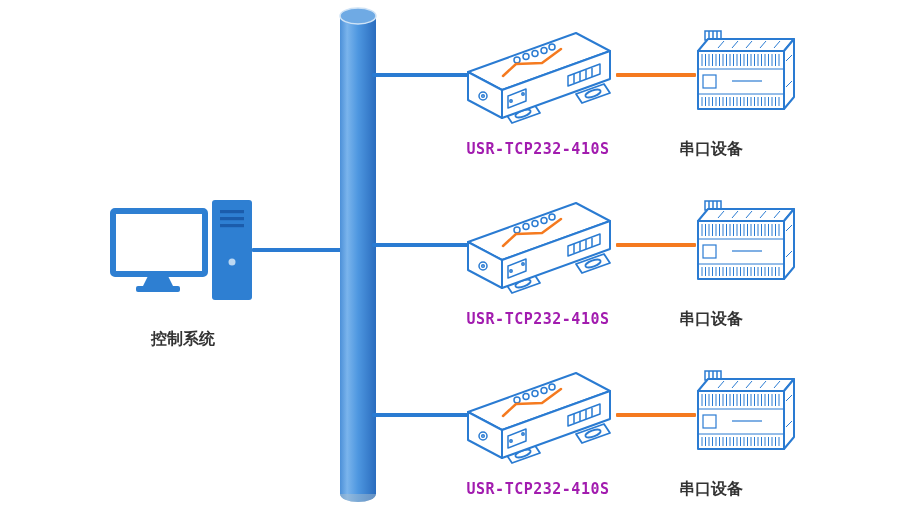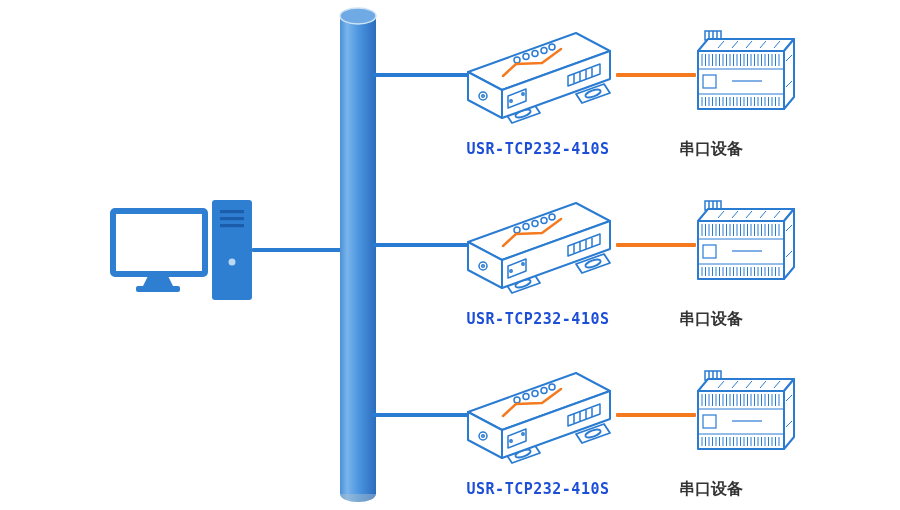--- a/index.html
+++ b/index.html
@@ -10,21 +10,21 @@
   }
   .abs{position:absolute;}
   .hline{position:absolute;height:4px;background:#2a7bd2;border-radius:1px;}
   .hline.orange{background:#f57a1f;}
   .label{
     position:absolute;text-align:center;font-weight:bold;color:#333333;
     font-size:16px;line-height:18px;
   }
   .usr-label{
     font-family:"DejaVu Sans Mono","Liberation Mono",monospace;
-    font-size:15px;letter-spacing:0.5px;color:#1d4ed8;
+    font-size:15px;letter-spacing:0.5px;color:#a21caf;
   }
   .row{position:absolute;left:0;width:900px;height:0;overflow:visible;}
   .row.r1{top:0;}
   .row.r2{top:170px;}
   .row.r3{top:340px;}
   .conv-svg{position:absolute;left:456px;top:10px;width:165px;height:118px;}
   .plc-svg{position:absolute;left:692px;top:29px;width:110px;height:92px;}
   .stub-blue{left:372px;top:73px;width:96px;}
   .stub-orange{left:616px;top:73px;width:80px;}
   .conv-label{left:448px;top:140px;width:180px;}
@@ -119,20 +119,21 @@
     <rect x="104" y="4" width="40" height="100" rx="3" fill="#2e7fd2"></rect>
     <rect x="112" y="14" width="24" height="3.2" fill="#1b5cab"></rect>
     <rect x="112" y="21" width="24" height="3.2" fill="#1b5cab"></rect>
     <rect x="112" y="28" width="24" height="3.2" fill="#1b5cab"></rect>
     <circle cx="124" cy="66" r="3.5" fill="#bcd8f2"></circle>
     <rect x="5" y="15" width="92" height="63" rx="2" fill="#ffffff" stroke="#2e7fd2" stroke-width="6"></rect>
     <polygon points="41,78 59,78 65,90 35,90" fill="#2e7fd2"></polygon>
     <rect x="28" y="90" width="44" height="6" rx="2" fill="#2e7fd2"></rect>
   </svg>
 
+  <div class="label" style="left:108px;top:330px;width:150px;">控制系统</div>
 
   <div class="hline" style="left:252px;top:248px;width:90px;"></div>
 
   <svg class="abs" style="left:332px;top:4px" width="52" height="502" viewBox="0 0 52 502">
     <ellipse cx="26" cy="490" rx="18" ry="8" fill="#aebfcb"></ellipse>
     <rect x="8" y="12" width="36" height="478" fill="url(#cylgrad)"></rect>
     <ellipse cx="26" cy="490" rx="18" ry="8" fill="url(#cylgrad)" opacity="0.55"></ellipse>
     <ellipse cx="26" cy="12" rx="18" ry="8" fill="#6faae4" stroke="#cfe3f6" stroke-width="1.5"></ellipse>
   </svg>
 

